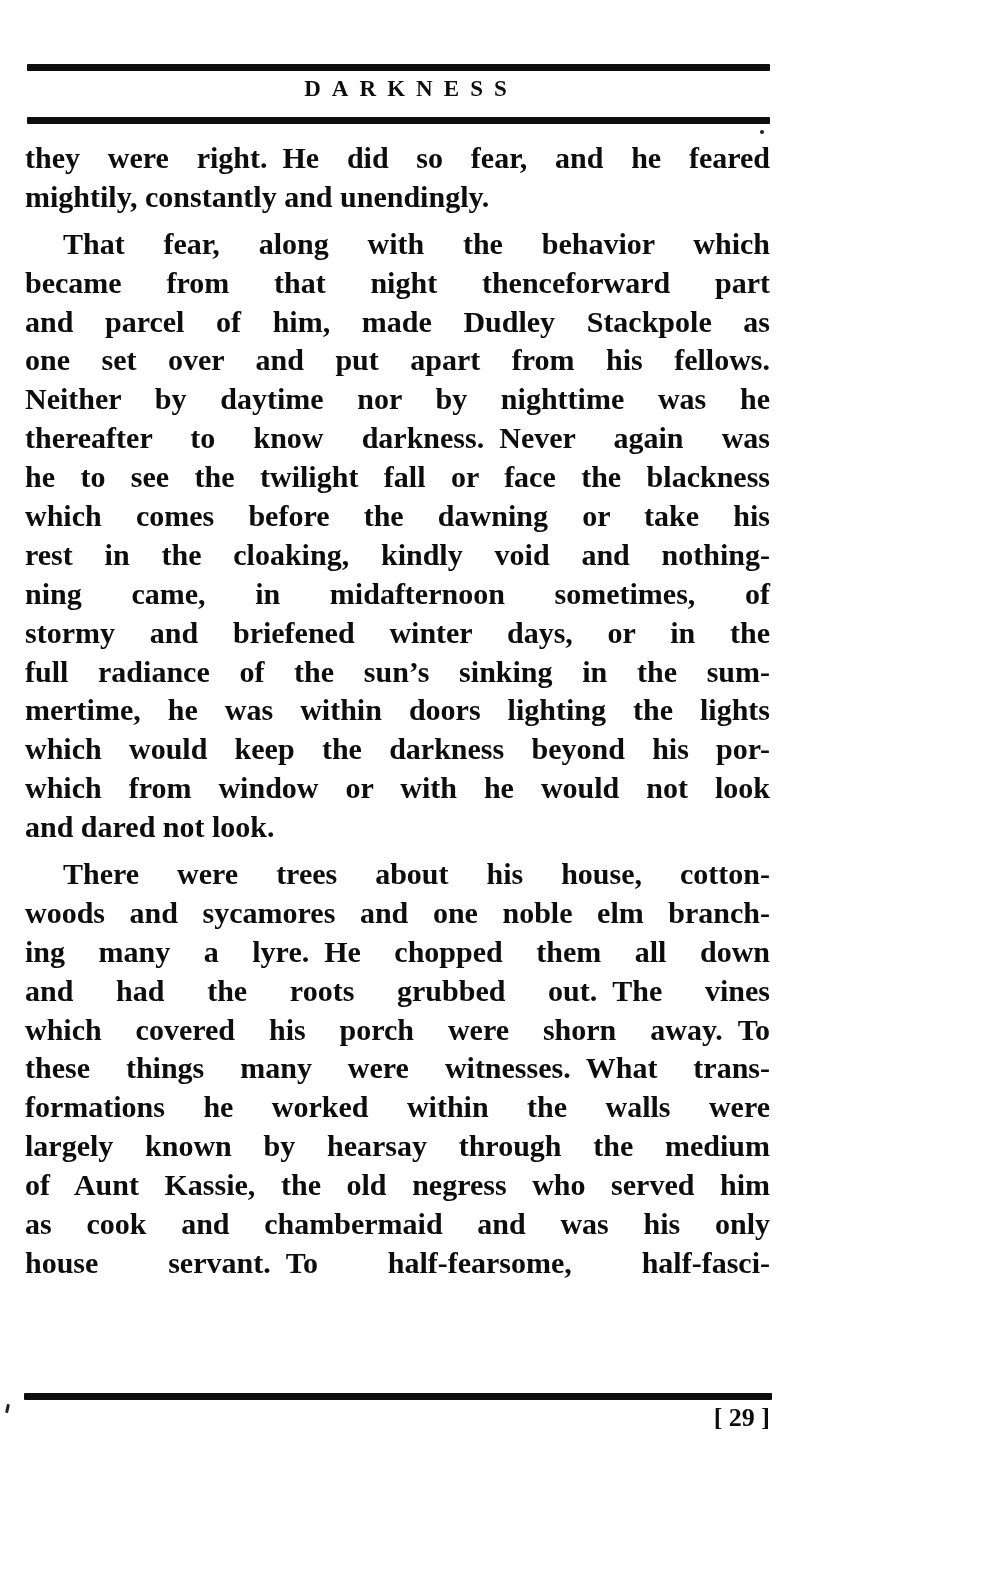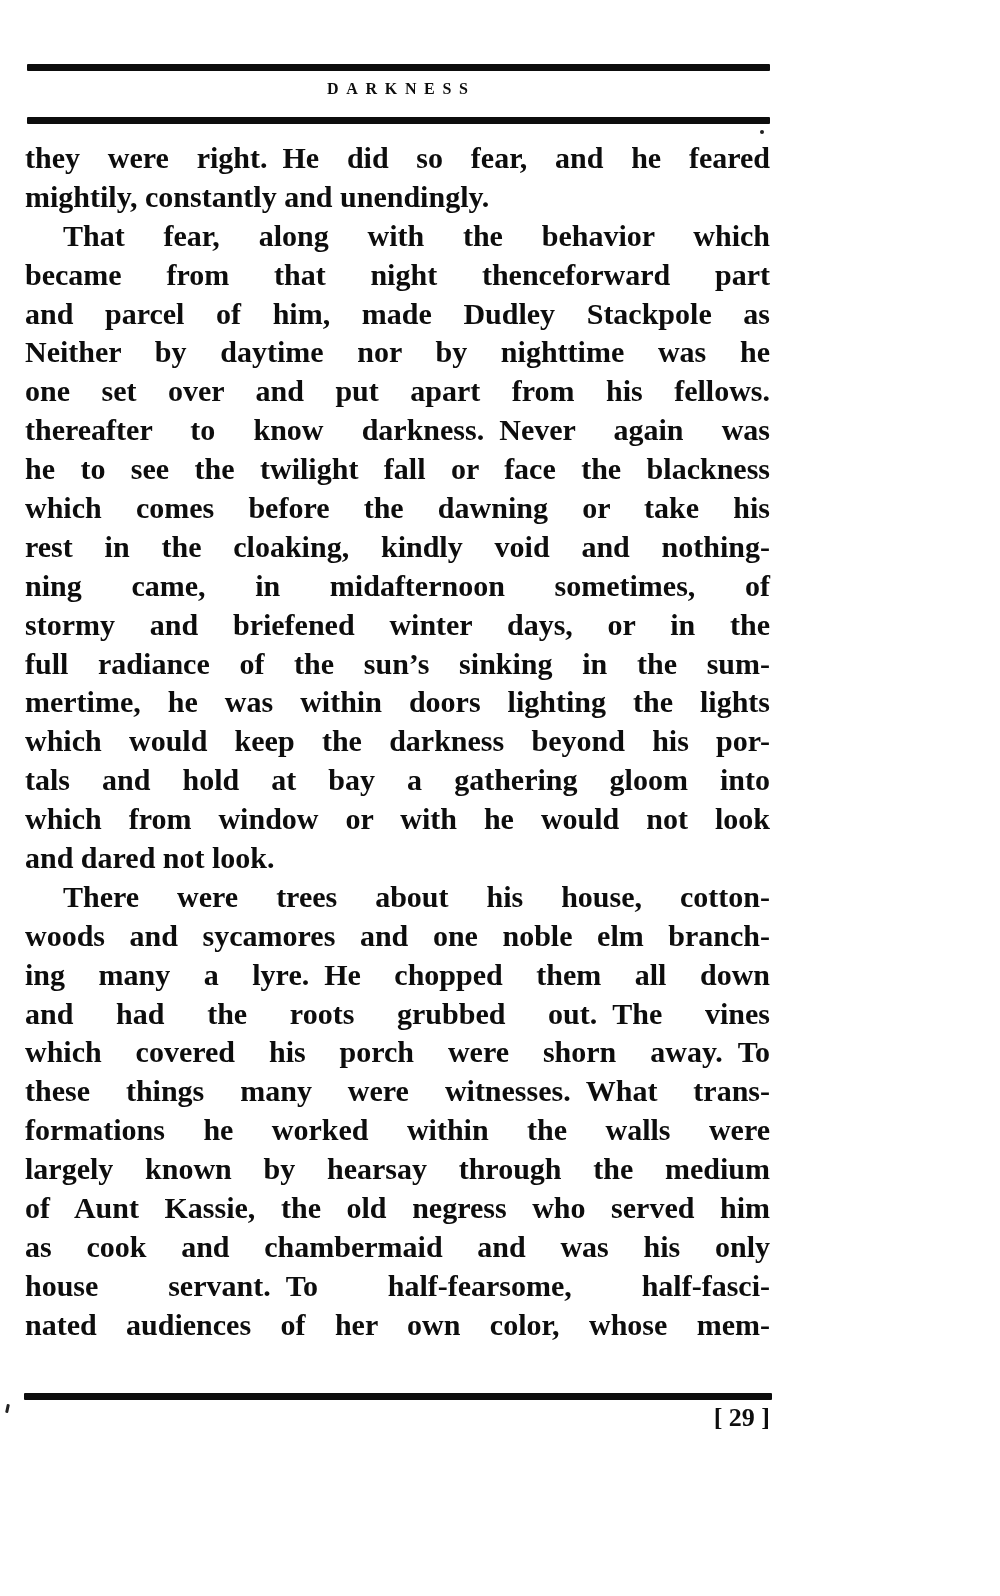--- a/index.html
+++ b/index.html
@@ -16,23 +16,23 @@
     left: 27px; width: 743px; height: 7px;
     background: #0d0d0d;
     border-radius: 1px;
   }
   #rule-header-top { top: 64px; }
   #rule-header-bottom { top: 117px; }
   #rule-footer { top: 1393px; left: 24px; width: 748px; }
 
   #page-title {
     position: absolute;
-    left: 25px; top: 74px; width: 745px;
+    left: 33px; top: 74px; width: 745px;
     text-align: center;
-    font-size: 16px;
+    font-size: 23px;
     font-weight: bold;
     letter-spacing: 0.48em;
     text-indent: 0.48em;
     line-height: 30px;
     white-space: nowrap;
   }
 
   #text-block {
     position: absolute;
     left: 25px; top: 139px; width: 745px;
@@ -44,21 +44,21 @@
     text-align: justify;
     text-align-last: justify;
     -moz-text-align-last: justify;
     height: 38.9px;
     overflow: visible;
   }
   .line.para-end {
     text-align-last: left;
     -moz-text-align-last: left;
   }
-  .line.indent { padding-left: 38px; }
+  .line.indent { padding-left: 38px; margin-top: 8px; }
 
   #page-number {
     position: absolute;
     left: 25px; top: 1401px; width: 745px;
     text-align: right;
     font-size: 26px;
     font-weight: bold;
     line-height: 34px;
   }
 
@@ -79,45 +79,43 @@
 <div class="rule" id="rule-header-bottom"></div>
 
 <div class="speck" id="speck-header"></div>
 
 <div id="text-block">
     <div class="line">they were right. He did so fear, and he feared</div>
     <div class="line para-end">mightily, constantly and unendingly.</div>
     <div class="line indent">That fear, along with the behavior which</div>
     <div class="line">became from that night thenceforward part</div>
     <div class="line">and parcel of him, made Dudley Stackpole as</div>
+    <div class="line">one set over and put apart from his fellows.</div>
     <div class="line">Neither by daytime nor by nighttime was he</div>
-    <div class="line">one set over and put apart from his fellows.</div>
     <div class="line">thereafter to know darkness. Never again was</div>
     <div class="line">he to see the twilight fall or face the blackness</div>
     <div class="line">which comes before the dawning or take his</div>
     <div class="line">rest in the cloaking, kindly void and nothing-</div>
     <div class="line">ning came, in midafternoon sometimes, of</div>
     <div class="line">stormy and briefened winter days, or in the</div>
     <div class="line">full radiance of the sun’s sinking in the sum-</div>
     <div class="line">mertime, he was within doors lighting the lights</div>
     <div class="line">which would keep the darkness beyond his por-</div>
-    <div class="line">tals and hold at bay a gathering gloom into</div>
     <div class="line">which from window or with he would not look</div>
     <div class="line para-end">and dared not look.</div>
     <div class="line indent">There were trees about his house, cotton-</div>
     <div class="line">woods and sycamores and one noble elm branch-</div>
     <div class="line">ing many a lyre. He chopped them all down</div>
     <div class="line">and had the roots grubbed out. The vines</div>
     <div class="line">which covered his porch were shorn away. To</div>
     <div class="line">these things many were witnesses. What trans-</div>
     <div class="line">formations he worked within the walls were</div>
     <div class="line">largely known by hearsay through the medium</div>
     <div class="line">of Aunt Kassie, the old negress who served him</div>
     <div class="line">as cook and chambermaid and was his only</div>
     <div class="line">house servant. To half-fearsome, half-fasci-</div>
-    <div class="line">nated audiences of her own color, whose mem-</div>
   </div>
 
 <div class="rule" id="rule-footer"></div>
 
 <div class="speck" id="speck-footer"></div>
 
 <div id="page-number">[ 29 ]</div>
 
 </body></html>

